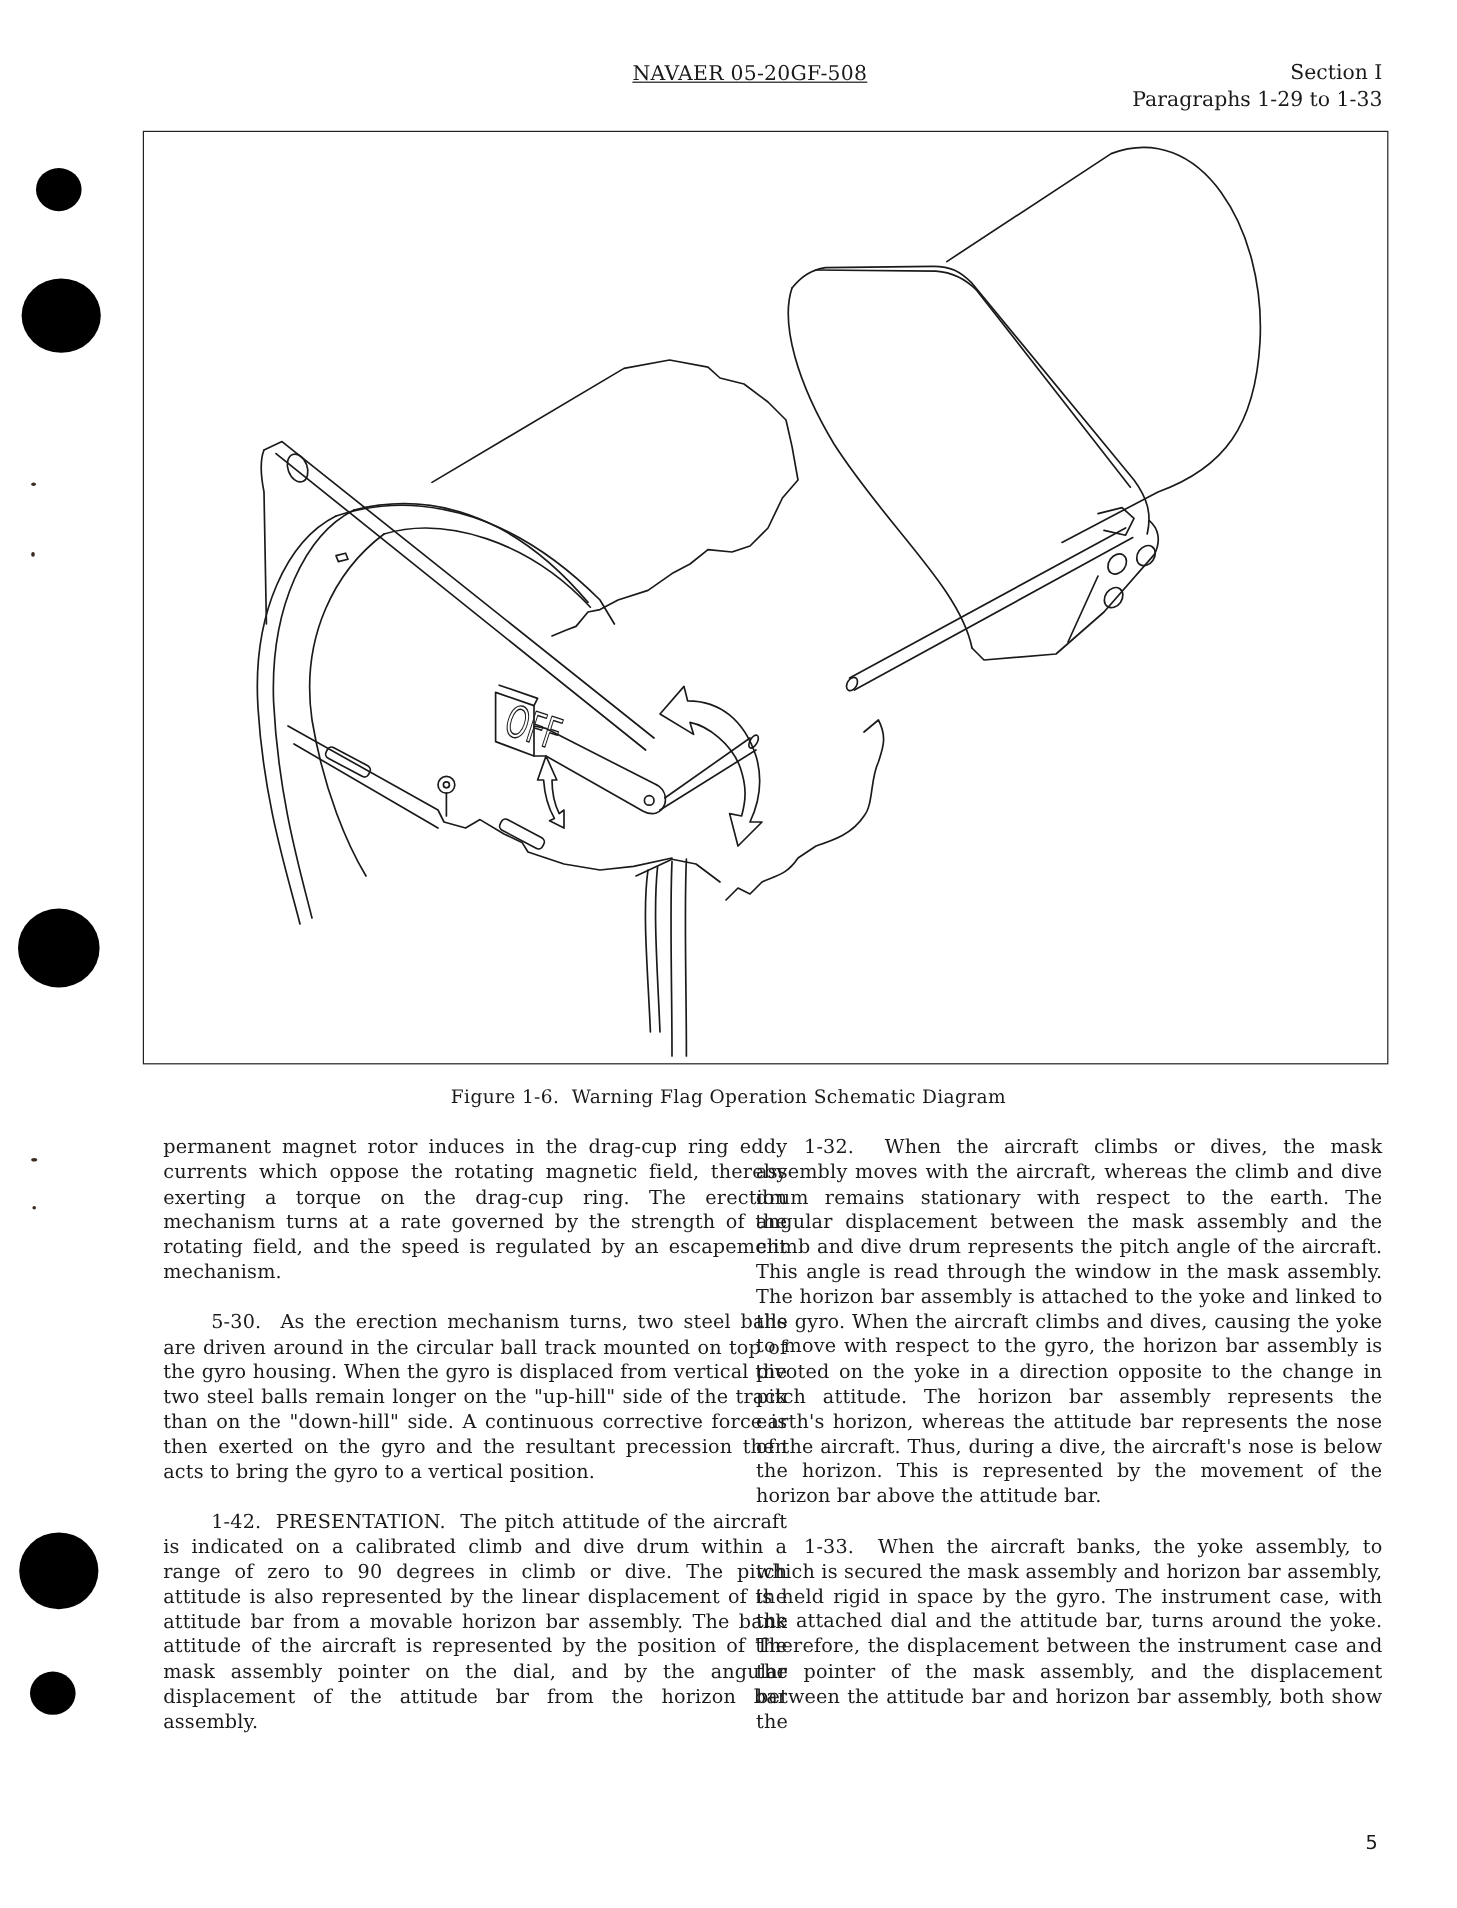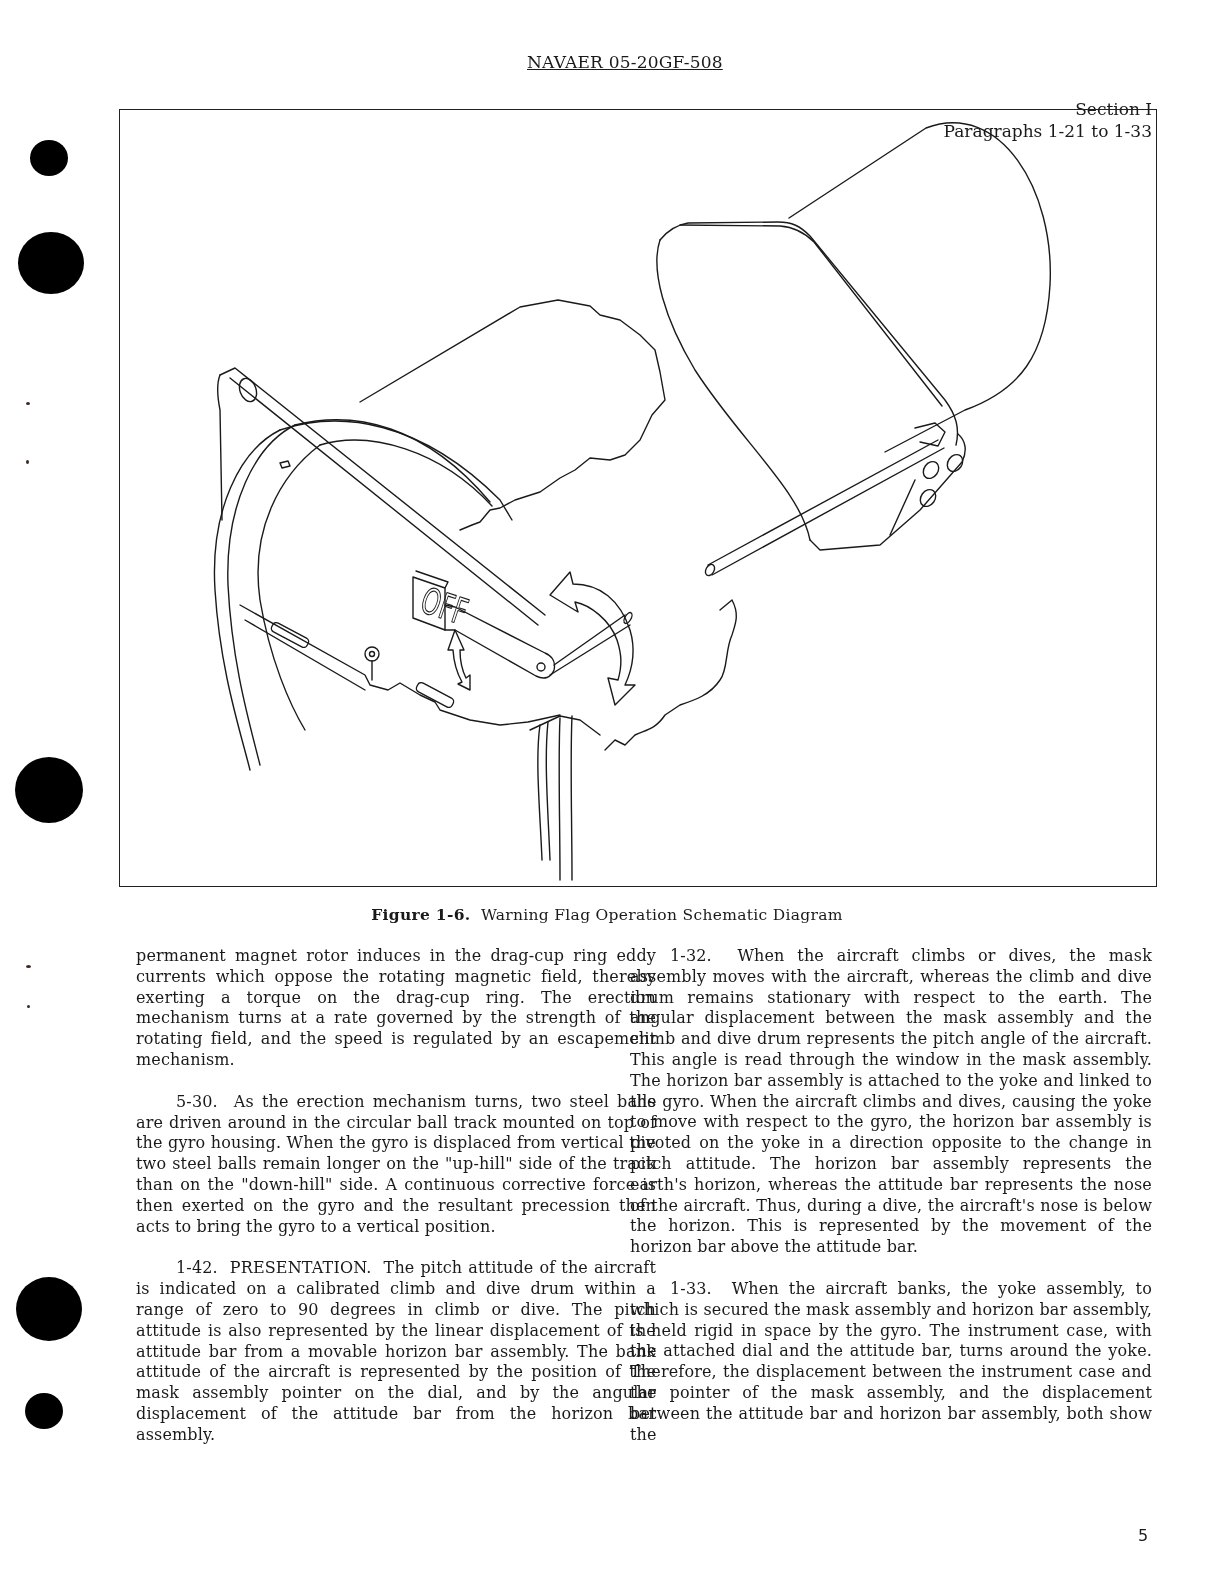--- a/index.html
+++ b/index.html
@@ -9,32 +9,32 @@
       font-family: "DejaVu Serif", "Liberation Serif", serif;
     }
     .hole { position: absolute; background: #000; border-radius: 50%; }
     .speck { position: absolute; background: #3a2a20; border-radius: 50%; }
     .hdr-left {
       position: absolute; left: 527px; top: 52px;
       font-size: 17px; letter-spacing: 0.2px; text-decoration: underline;
     }
     .hdr-right {
       position: absolute; right: 62px; top: 50px; text-align: right;
-      font-size: 17px; line-height: 22px; margin-top: 48px;
+      font-size: 17px; line-height: 22px;
     }
     .figure-box {
       position: absolute; left: 119px; top: 109px; width: 1036px; height: 776px;
       border: 1.5px solid #222;
     }
     .figure-box svg { position: absolute; left: 0; top: 0; }
     .caption {
       position: absolute; left: 0; width: 1214px; top: 905px; text-align: center;
       font-size: 15.5px; letter-spacing: 0.3px;
     }
-    .caption b { font-weight: bold; }
+    .caption b { font-weight: normal; }
     .col {
       position: absolute; top: 946px; width: 520px;
       font-size: 16px; line-height: 20.8px; text-align: justify;
       letter-spacing: 0.15px;
     }
     .col.left { left: 120px; margin-left: 16px; }
     .col.right { left: 630px; width: 522px; }
     .para { margin: 0 0 21px 0; }
     .para .num { font-weight: normal; padding-left: 40px; }
     .para .head { font-weight: normal; }
@@ -52,21 +52,21 @@
 <div class="hole" style="left:16px;top:1277px;width:66px;height:64px;"></div>
 <div class="hole" style="left:25px;top:1393px;width:38px;height:36px;"></div>
 <div class="speck" style="left:26px;top:402px;width:4px;height:3px;"></div>
 <div class="speck" style="left:26px;top:460px;width:3px;height:4px;"></div>
 <div class="speck" style="left:26px;top:965px;width:5px;height:3px;"></div>
 <div class="speck" style="left:27px;top:1005px;width:3px;height:3px;"></div>
 
 <div class="hdr-left">NAVAER 05-20GF-508</div>
 <div class="hdr-right">
   <div>Section I</div>
-  <div>Paragraphs 1-21 to 1-33</div>
+  <div>Paragraphs 1-29 to 1-33</div>
 </div>
 
 <div class="figure-box">
   <svg width="1036" height="776" viewBox="0 0 1036 776" fill="none" stroke="#1a1a1a" stroke-width="1.4" stroke-linejoin="round" stroke-linecap="round">
 
     <g>
       <path d="M669,108 L806,18 C880,-10 935,80 930,175 C926,245 900,280 845,300 L765,342"></path>
       <path d="M540,130 C548,120 556,115 568,113 L658,112 C672,112 680,116 690,126 L825,290 C836,305 840,318 836,335"></path>
       <path d="M560,115 L660,116 C674,117 684,122 694,132 L822,296"></path>
       <path d="M540,130 C530,160 545,210 575,260 C620,330 680,380 690,430"></path>

